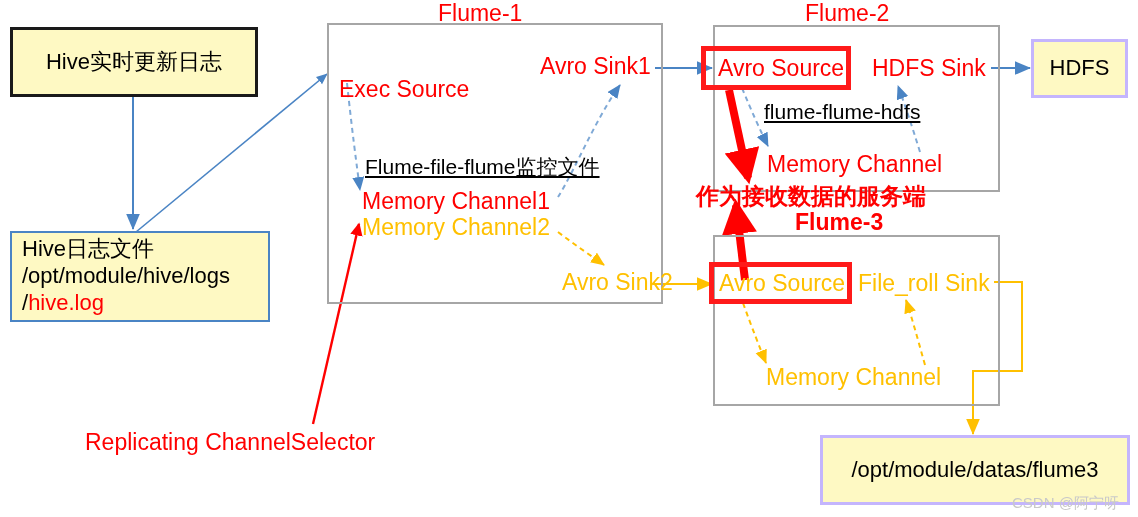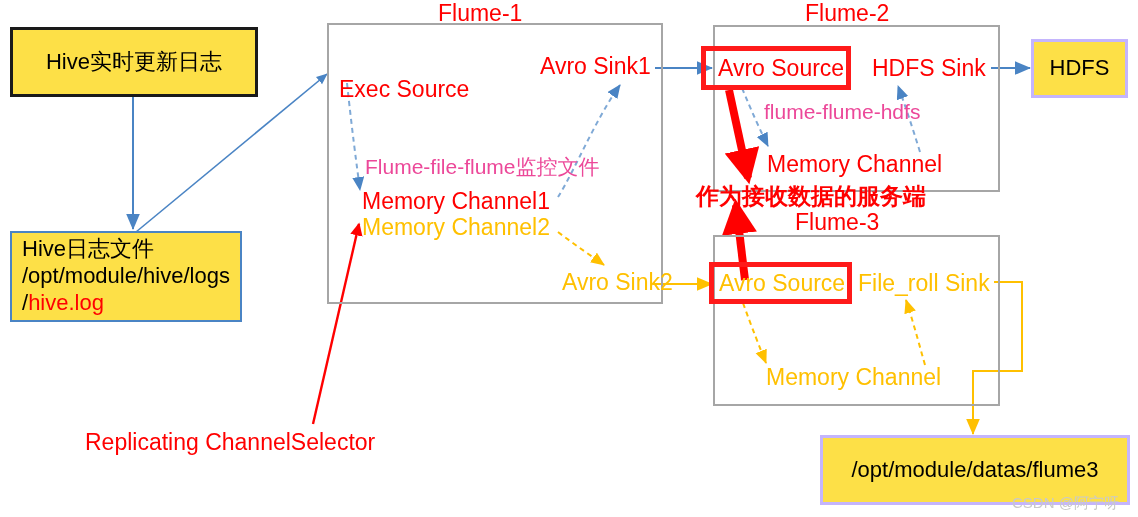--- a/index.html
+++ b/index.html
@@ -8,34 +8,34 @@
     background:#ffffff;
     font-family:"Liberation Sans","DejaVu Sans",sans-serif;
     overflow:hidden;
     position:relative;
   }
   #stage{position:absolute;left:0;top:0;width:1138px;height:517px;}
   svg.layer{position:absolute;left:0;top:0;width:1138px;height:517px;pointer-events:none;}
 
   
   .box{
-    position:absolute;box-sizing:border-box;background:#fde047;
+    position:absolute;box-sizing:border-box;background:#fef9c3;
     display:flex;align-items:center;justify-content:center;
     text-align:center;line-height:1.22;
   }
   .box-black{border:3px solid #1a1a1a;}
   .box-blue{border:2px solid #4a84c4;}
   .box-yellow{border:3px solid #c4b5fd;}
   .frame{position:absolute;box-sizing:border-box;border:2px solid #a6a6a6;background:transparent;}
 
   
   .lbl{position:absolute;white-space:nowrap;line-height:1.1;}
   .red{color:#ff0000;}
   .yel{color:#ffc000;}
-  .blk{color:#ec4899;}
+  .blk{color:#000000;text-decoration:underline;}
   .t-title{font-size:23px;}
   .t-node{font-size:23px;}
   .t-sub{font-size:21px;}
   .t-big{font-size:23px;}
   .t-bold{font-weight:bold;}
 
   .hilite{
     position:absolute;box-sizing:border-box;
     border:5px solid #ff1a1a;background:transparent;
   }
@@ -103,21 +103,21 @@
 
     <line x1="745" y1="280" x2="736" y2="205" stroke="#ff0000" stroke-width="8" marker-end="url(#ah-red-big)"></line>
 
     <line x1="313" y1="424" x2="359" y2="224" stroke="#ff0000" stroke-width="2.4" marker-end="url(#ah-red)"></line>
   </svg>
 
   <div class="box box-black" style="left:10px;top:27px;width:248px;height:70px;">
     <span class="boxtext">Hive实时更新日志</span>
   </div>
 
-  <div class="box box-blue" style="left:10px;top:231px;width:232px;height:91px;justify-content:flex-start;padding-left:10px;">
+  <div class="box box-blue" style="left:10px;top:231px;width:260px;height:91px;justify-content:flex-start;padding-left:10px;">
     <div style="text-align:left;">
       <div class="boxtext">Hive日志文件</div>
       <div class="boxtext">/opt/module/hive/logs</div>
       <div class="boxtext">
         <span>/</span><span class="red">hive.log</span>
       </div>
     </div>
   </div>
 
   <div class="lbl t-title red" style="left:438px;top:1px;">Flume-1</div>
@@ -132,21 +132,21 @@
   <div class="lbl t-title red" style="left:805px;top:1px;">Flume-2</div>
   <div class="frame" style="left:713px;top:25px;width:287px;height:167px;"></div>
   <div class="hilite" style="left:701px;top:46px;width:150px;height:44px;"></div>
   <div class="lbl t-node red" style="left:718px;top:56px;">Avro Source</div>
   <div class="lbl t-node red" style="left:872px;top:56px;">HDFS Sink</div>
   <div class="lbl t-sub blk" style="left:764px;top:100px;">flume-flume-hdfs</div>
   <div class="lbl t-node red" style="left:767px;top:152px;">Memory Channel</div>
 
   <div class="lbl t-node red t-bold" style="left:696px;top:184px;">作为接收数据的服务端</div>
 
-  <div class="lbl t-title red" style="left:795px;top:210px;">Flume-3</div>
+  <div class="lbl t-title red" style="left:795px;top:210px;font-weight:bold;">Flume-3</div>
   <div class="frame" style="left:713px;top:235px;width:287px;height:171px;"></div>
   <div class="hilite" style="left:709px;top:262px;width:143px;height:42px;"></div>
   <div class="lbl t-node yel" style="left:719px;top:271px;">Avro Source</div>
   <div class="lbl t-node yel" style="left:858px;top:271px;">File_roll Sink</div>
   <div class="lbl t-node yel" style="left:766px;top:365px;">Memory Channel</div>
 
   <div class="box box-yellow" style="left:1031px;top:39px;width:97px;height:59px;">
     <span class="boxtext">HDFS</span>
   </div>
 

